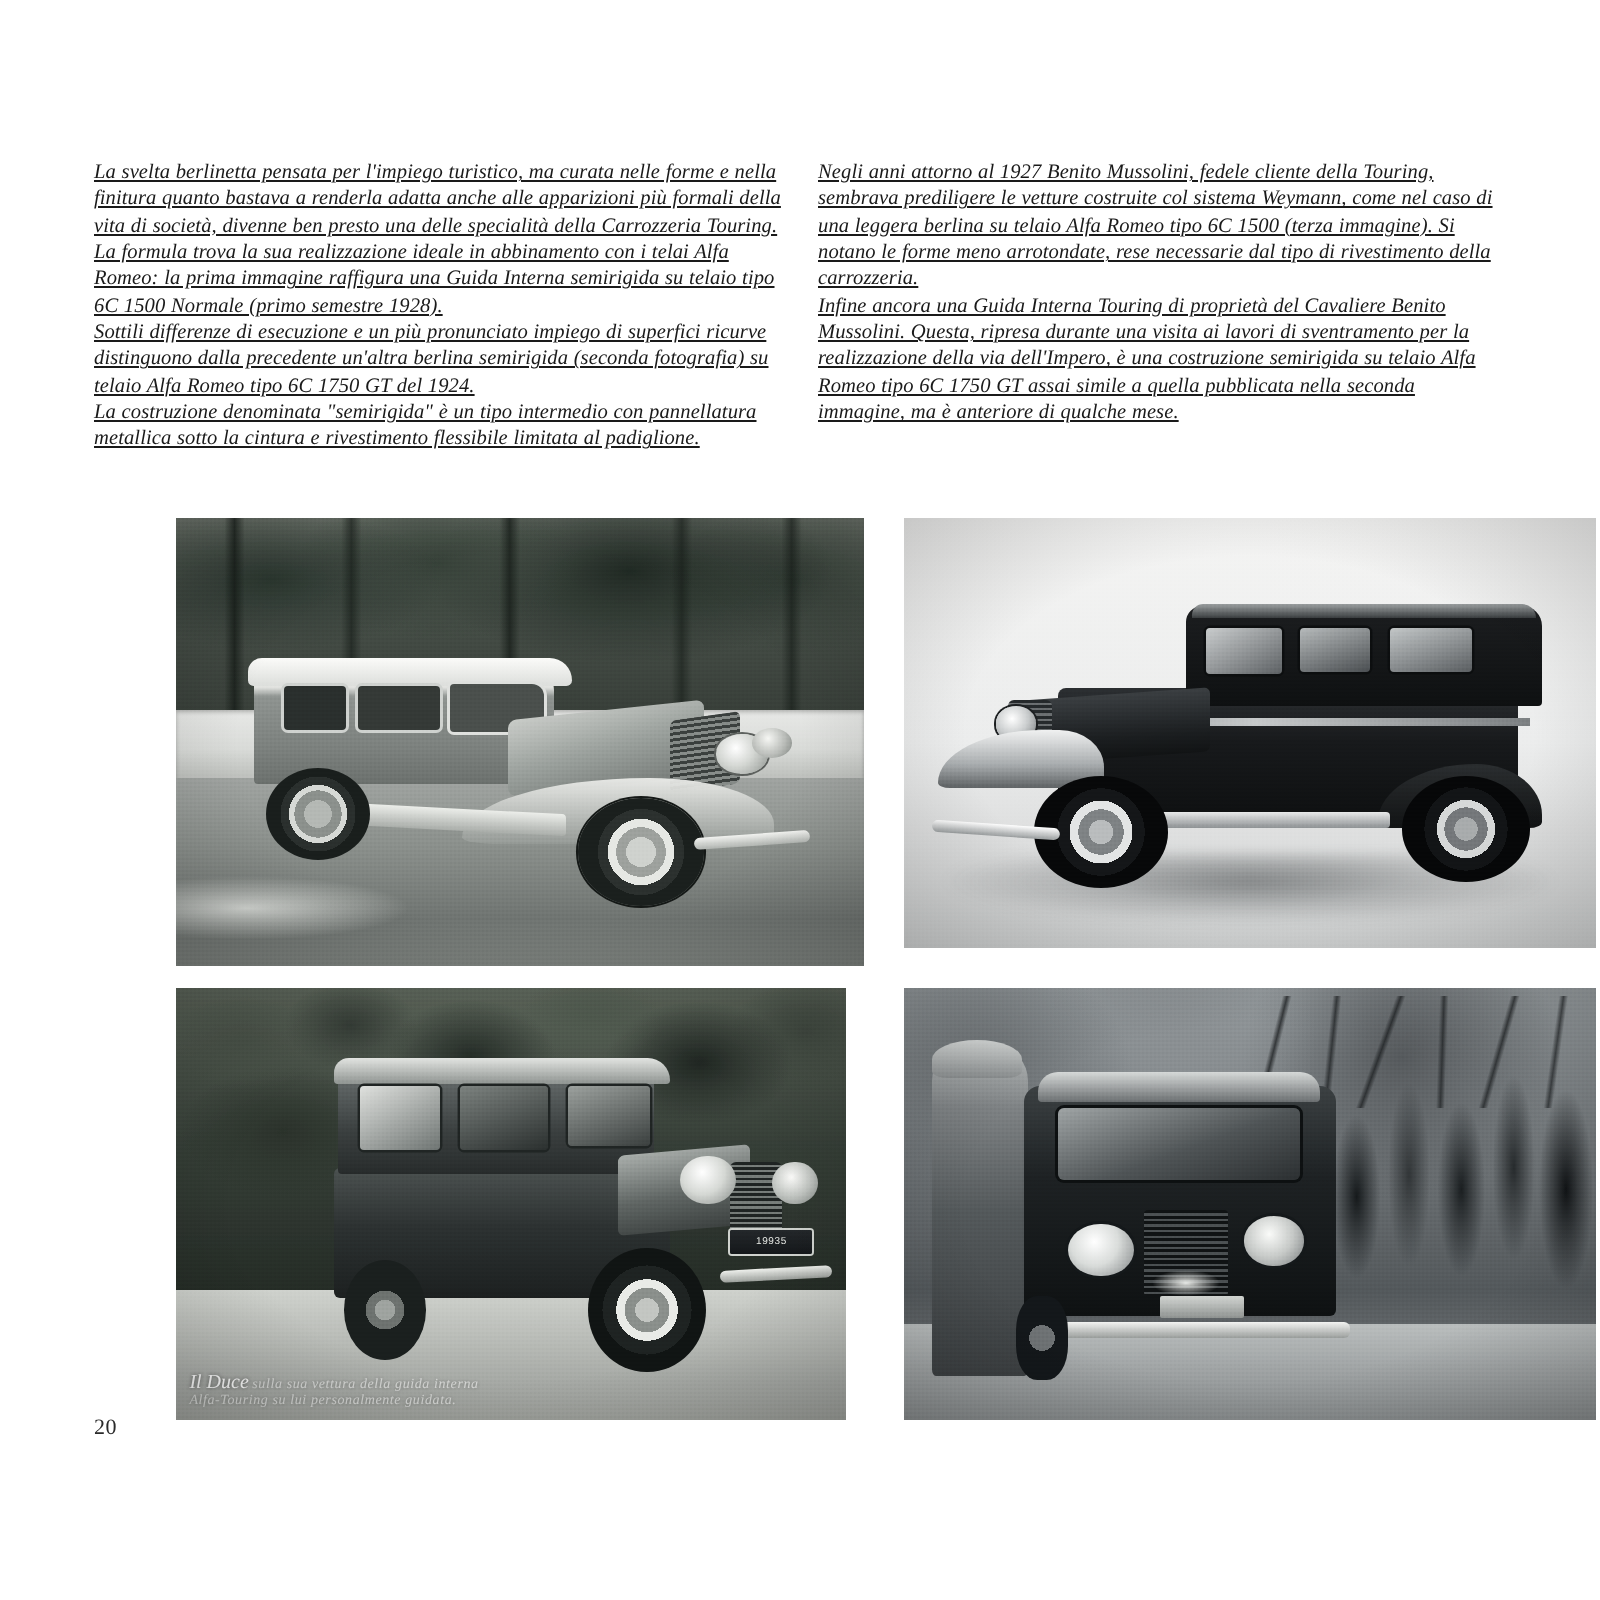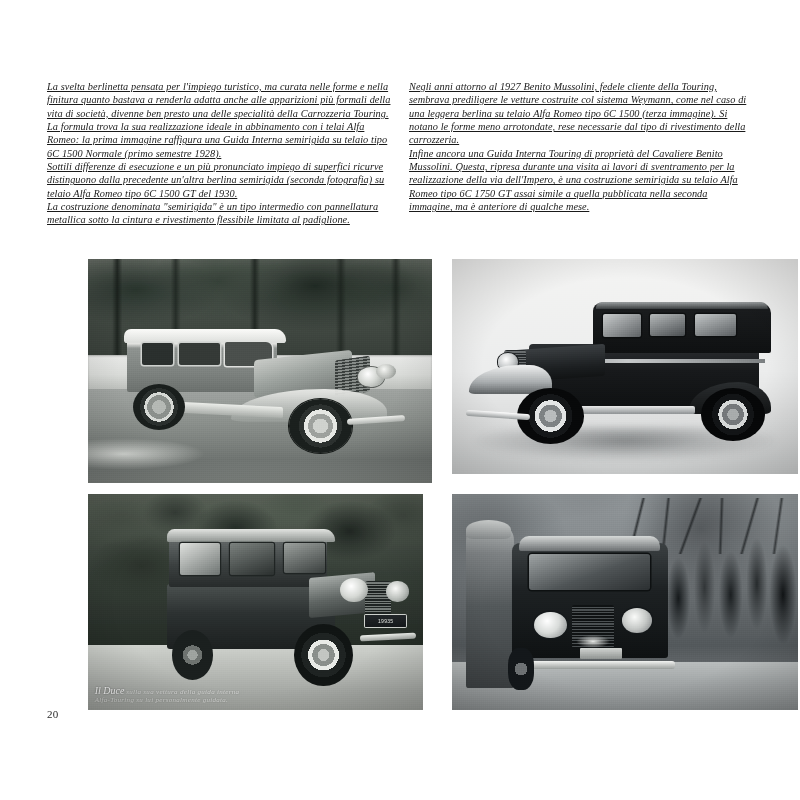--- a/index.html
+++ b/index.html
@@ -481,21 +481,21 @@
 </style>
 </head>
 <body>
 
 <div class="page">
 
   <div class="columns">
 
     <div class="col">
       <p class="para">La svelta berlinetta pensata per l'impiego turistico, ma curata nelle forme e nella finitura quanto bastava a renderla adatta anche alle apparizioni più formali della vita di società, divenne ben presto una delle specialità della Carrozzeria Touring. La formula trova la sua realizzazione ideale in abbinamento con i telai Alfa Romeo: la prima immagine raffigura una Guida Interna semirigida su telaio tipo 6C 1500 Normale (primo semestre 1928).</p>
-      <p class="para">Sottili differenze di esecuzione e un più pronunciato impiego di superfici ricurve distinguono dalla precedente un'altra berlina semirigida (seconda fotografia) su telaio Alfa Romeo tipo 6C 1500 GT del 1930.</p>
+      <p class="para">Sottili differenze di esecuzione e un più pronunciato impiego di superfici ricurve distinguono dalla precedente un'altra berlina semirigida (seconda fotografia) su telaio Alfa Romeo tipo 6C 1750 GT del 1924.</p>
       <p class="para">La costruzione denominata "semirigida" è un tipo intermedio con pannellatura metallica sotto la cintura e rivestimento flessibile limitata al padiglione.</p>
     </div>
 
     <div class="col">
       <p class="para">Negli anni attorno al 1927 Benito Mussolini, fedele cliente della Touring, sembrava prediligere le vetture costruite col sistema Weymann, come nel caso di una leggera berlina su telaio Alfa Romeo tipo 6C 1500 (terza immagine). Si notano le forme meno arrotondate, rese necessarie dal tipo di rivestimento della carrozzeria.</p>
       <p class="para">Infine ancora una Guida Interna Touring di proprietà del Cavaliere Benito Mussolini. Questa, ripresa durante una visita ai lavori di sventramento per la realizzazione della via dell'Impero, è una costruzione semirigida su telaio Alfa Romeo tipo 6C 1750 GT assai simile a quella pubblicata nella seconda immagine, ma è anteriore di qualche mese.</p>
     </div>
 
   </div>
 

